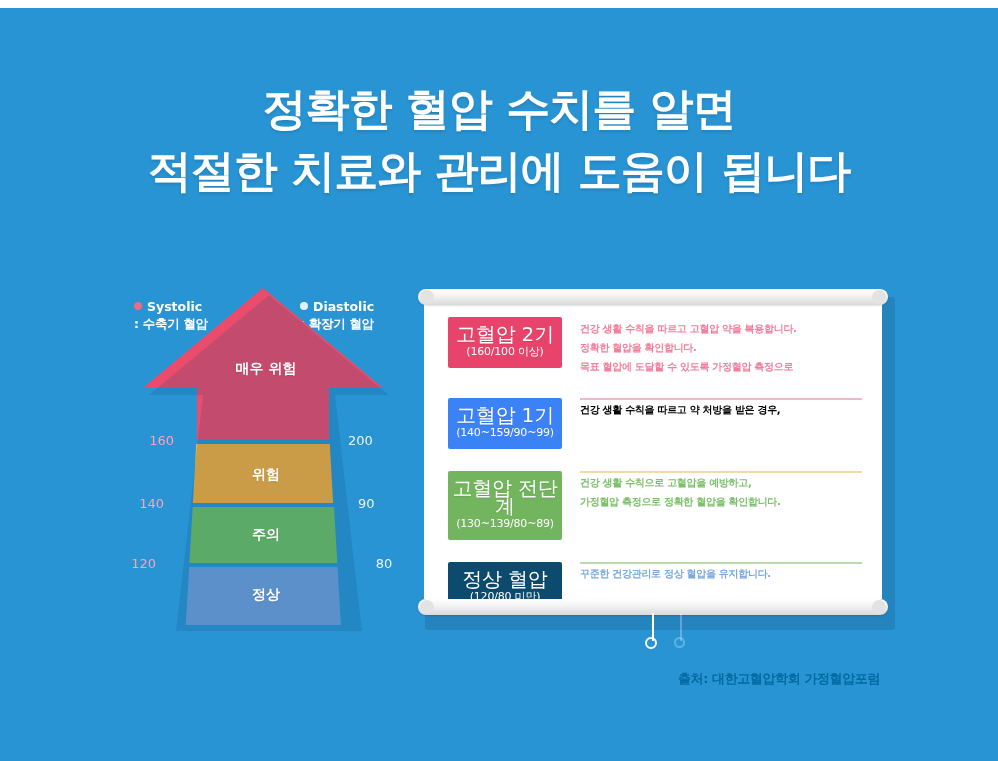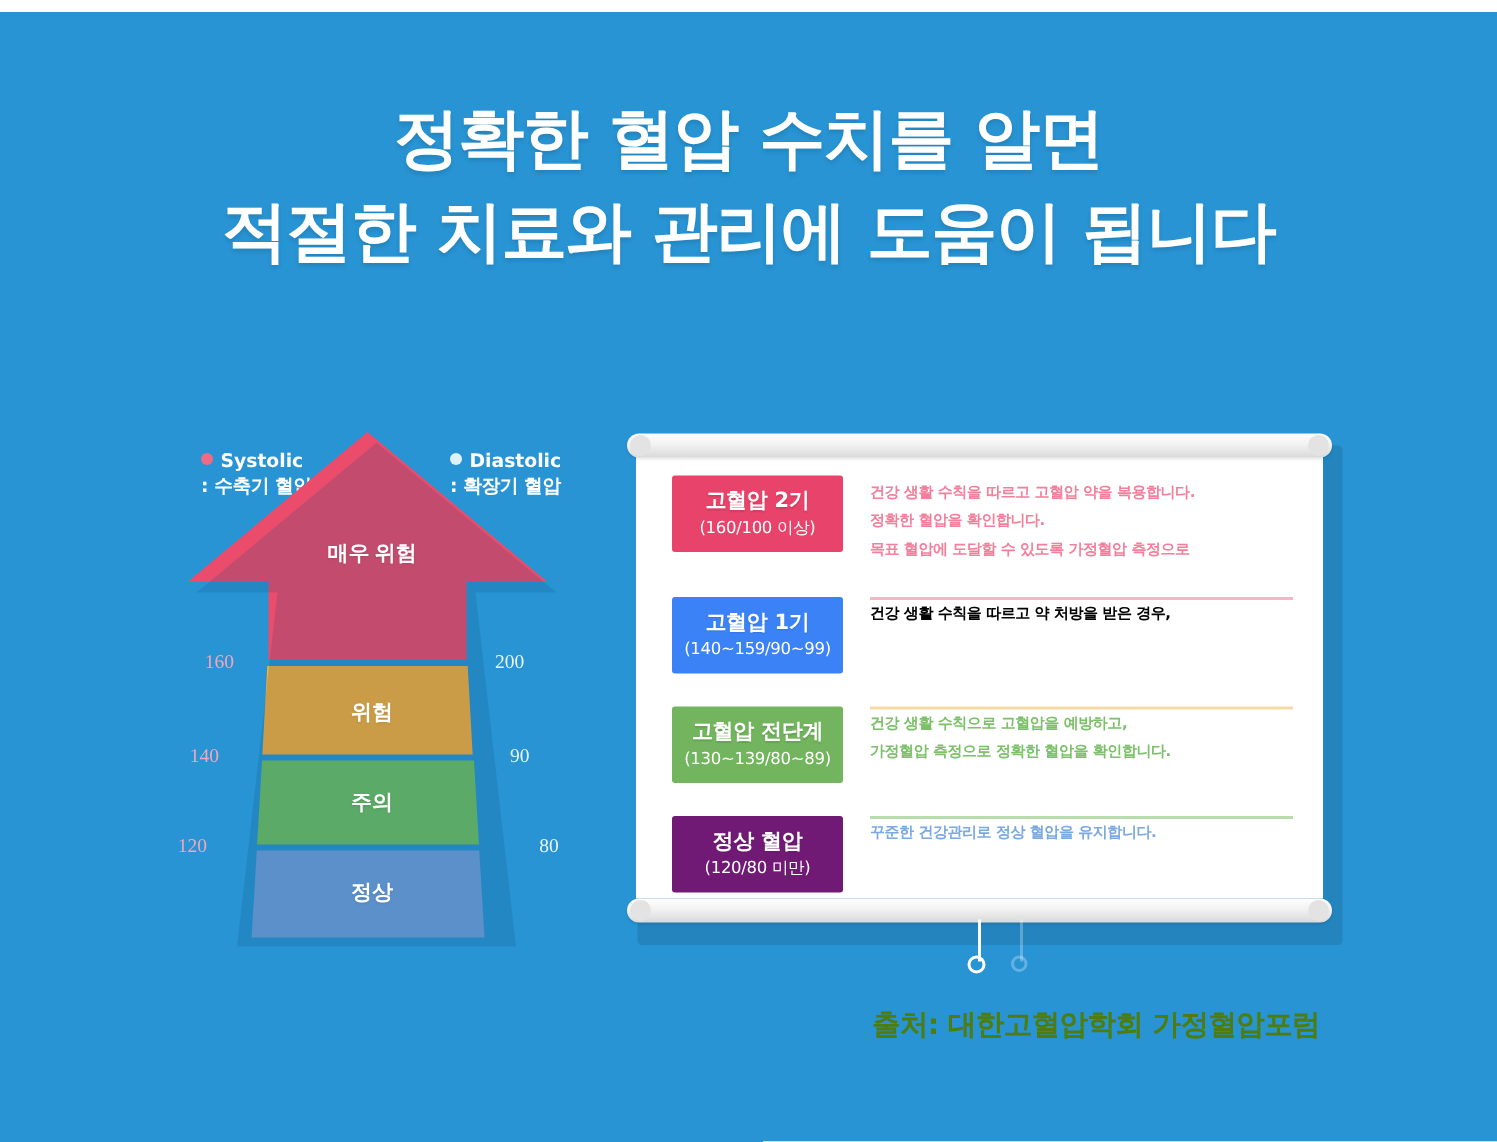--- a/index.html
+++ b/index.html
@@ -23,21 +23,21 @@
     top: 8px;
     width: 998px;
     height: 753px;
     background: #2894d4;
   }
 
   
   .headline {
     position: absolute;
     left: 0;
-    top: 62px;
+    top: 78px;
     width: 998px;
     text-align: center;
     color: #ffffff;
     font-weight: bold;
     font-size: 44px;
     line-height: 62px;
     letter-spacing: -1px;
     text-shadow: 0 2px 3px rgba(0,0,0,0.12);
   }
   .headline .l1 { display: block; }
@@ -63,25 +63,24 @@
     border-radius: 50%;
     margin-right: 5px;
     vertical-align: 1px;
   }
   .dot-sys { background: #f06a86; }
   .dot-dia { background: #dff0fb; }
 
   
   .arrow-wrap {
     position: absolute;
-    left: 108px;
+    left: 126px;
     top: 284px;
     width: 280px;
     height: 350px;
-    font-family: Liberation Serif, serif;
   }
   .arrow-shadow {
     position: absolute;
     left: 6px;
     top: 7px;
     width: 280px;
     height: 350px;
     opacity: 0.18;
   }
   .band-label {
@@ -218,22 +217,22 @@
     flex: 0 0 auto;
     width: 114px;
     padding: 8px 0 9px 0;
     border-radius: 2px;
     text-align: center;
     color: #ffffff;
     margin-right: 18px;
   }
   .badge .b-title {
     display: block;
-    font-size: 14px;
-    font-weight: bold;
+    font-size: 20px;
+    font-weight: normal;
     letter-spacing: -0.2px;
     line-height: 18px;
     text-shadow: 0 1px 1px rgba(0,0,0,0.10);
   }
   .badge .b-range {
     display: block;
     font-size: 11px;
     line-height: 15px;
     margin-top: 1px;
     letter-spacing: -0.2px;
@@ -248,22 +247,22 @@
   }
   .desc span { display: block; }
 
   
   .source {
     position: absolute;
     left: 0;
     top: 670px;
     width: 880px;
     text-align: right;
-    color: #4d7c0f;
-    font-size: 19px;
+    color: #0369a1;
+    font-size: 13px;
     font-weight: bold;
     letter-spacing: -0.4px;
   }
 </style>
 </head>
 <body>
 
 <div id="canvas">
   <div class="bg"></div>
 
@@ -345,21 +344,21 @@
               <span class="b-title">고혈압 전단계</span>
               <span class="b-range">(130~139/80~89)</span>
             </div>
             <div class="desc" style="color: rgb(124, 192, 106);">
               <span>건강 생활 수칙으로 고혈압을 예방하고,</span>
               <span>가정혈압 측정으로 정확한 혈압을 확인합니다.</span>
             </div>
           </div>
           <div class="row">
             <div class="divider" style="background: rgb(184, 220, 174);"></div>
-            <div class="badge" style="background: #701a75;">
+            <div class="badge" style="background: #0c4a6e;">
               <span class="b-title">정상 혈압</span>
               <span class="b-range">(120/80 미만)</span>
             </div>
             <div class="desc" style="color: rgb(123, 169, 224);">
               <span>꾸준한 건강관리로 정상 혈압을 유지합니다.</span>
             </div>
           </div>
         </div>
     </div>
     <div class="screen-bar top">

